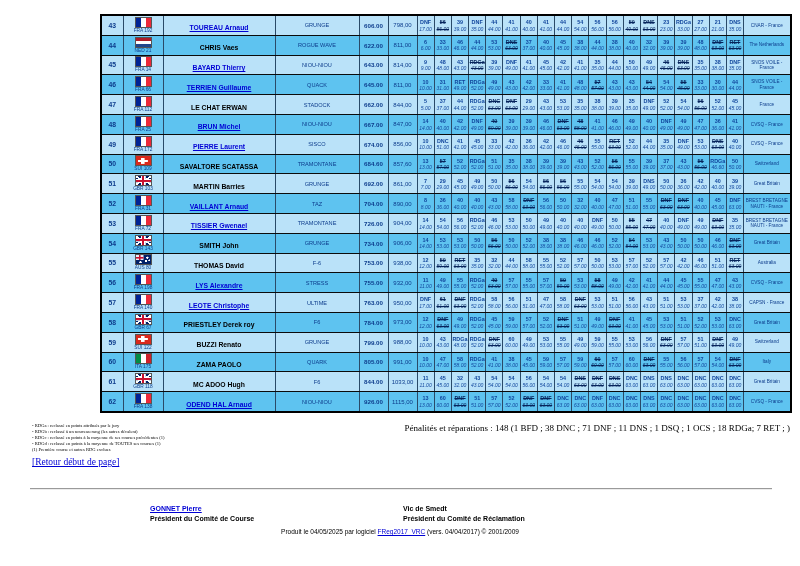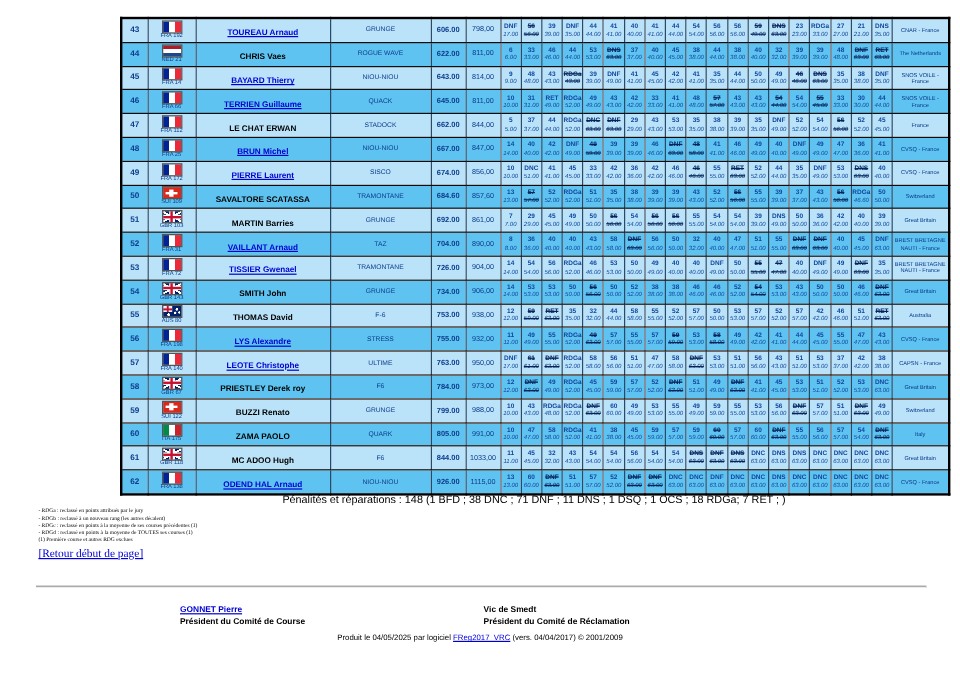--- a/index.html
+++ b/index.html
@@ -44,22 +44,22 @@
   .skipper{font-size:6.8px;font-weight:bold;color:#000;text-decoration:none;}
   .skipper.lnk{color:#0000d4;text-decoration:underline;}
   .boatcell{font-size:5.6px;color:#274a77;}
   .netcell{font-size:6.2px;font-weight:bold;color:#000;}
   .grosscell{font-size:6px;color:#16457e;}
   .racecell .rv{display:block;font-size:5.4px;font-weight:bold;line-height:6.5px;color:#10459c;}
   .racecell .rp{display:block;font-size:5px;font-style:italic;line-height:6px;color:#10459c;}
   .racecell.struck .rv,.racecell.struck .rp{text-decoration:line-through;color:#06245c;}
   .clubcell{font-size:4.7px;text-align:left;padding-left:1.5px;line-height:5.4px;color:#0d3c8c;}
 
-  .penalties{position:absolute;left:100px;top:411px;width:690px;text-align:center;
-    font-family:Liberation Sans, sans-serif;font-size:9px;color:#000;}
+  .penalties{position:absolute;left:100px;top:423px;width:690px;text-align:right;
+    font-family:Liberation Serif, serif;font-size:9px;color:#000;}
   .footnotes{position:absolute;left:32px;top:423px;font-family:"Liberation Serif",serif;
     font-size:4.6px;line-height:5.9px;color:#000;}
   .back-link{position:absolute;left:32px;top:457px;font-family:"Liberation Serif",serif;
     font-size:9.5px;color:#0000d4;text-decoration:underline;}
   .rule{position:absolute;left:30px;top:488px;width:742px;height:1px;background:#9a9a9a;
     border-bottom:1px solid #ececec;}
   .sig{position:absolute;top:504px;font-size:7px;font-weight:bold;color:#000;line-height:9.5px;}
   .sig-left{left:150px;} .sig-right{left:403px;}
   .sig a{color:#0000d4;text-decoration:underline;}
   .footer{position:absolute;left:0;top:528px;width:100%;text-align:center;font-size:6.5px;color:#000;}

